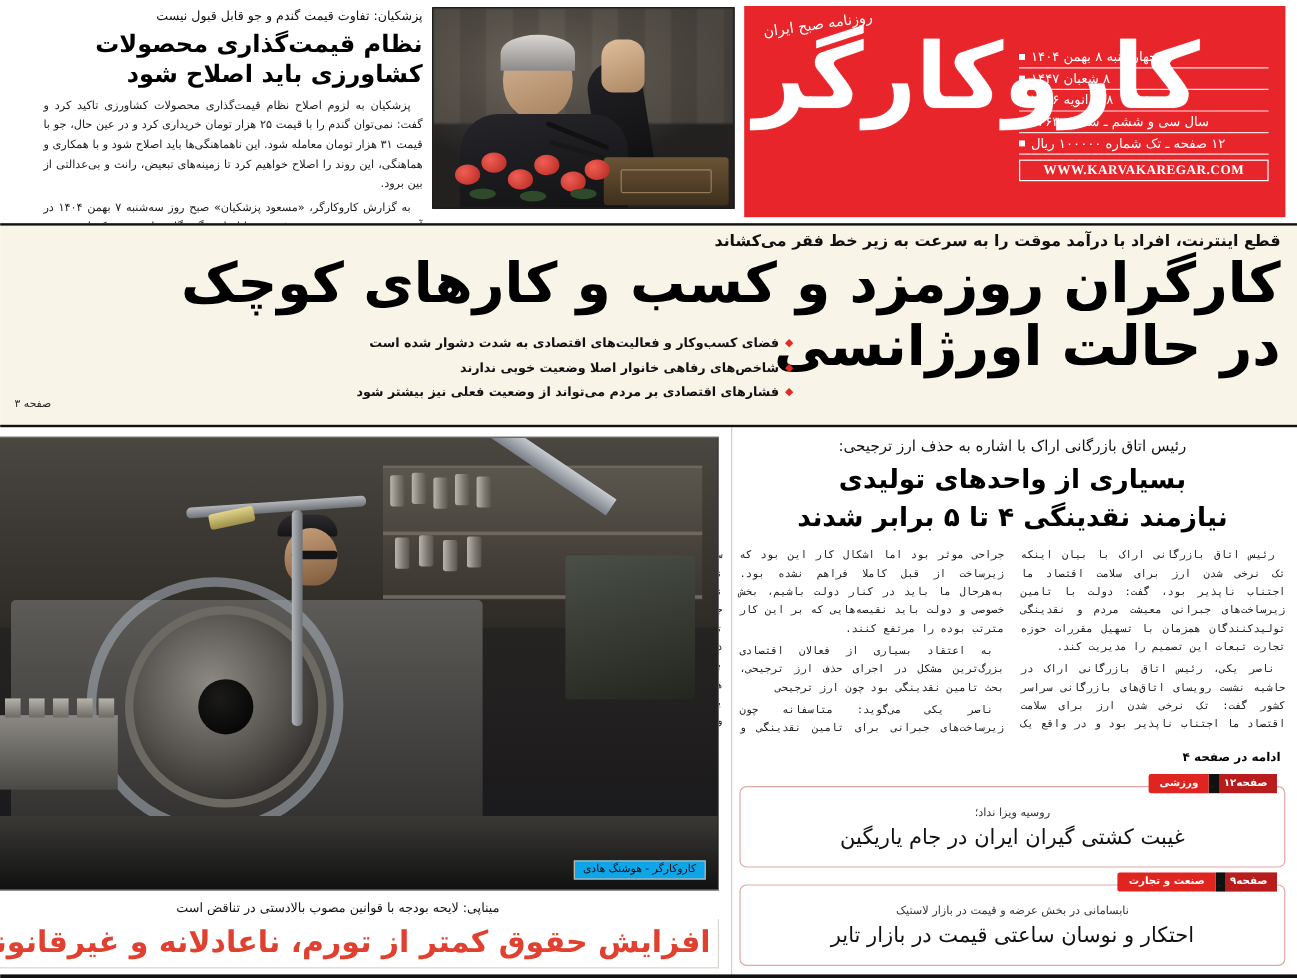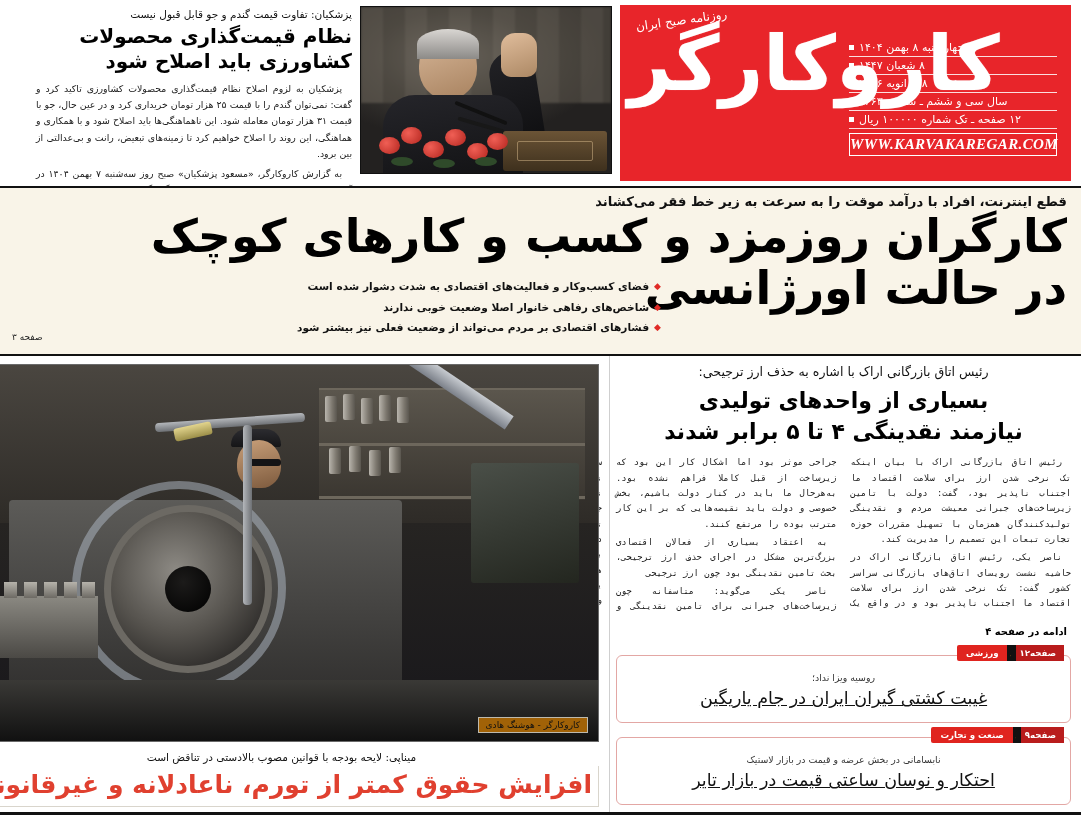--- a/index.html
+++ b/index.html
@@ -87,28 +87,27 @@
     gap: 5px;
   }
   .masthead-info .line:last-of-type { border-bottom: none; }
   .bullet-sq {
     width: 5px; height: 5px; background: #fff; display: inline-block;
     flex: 0 0 5px;
   }
   .masthead-url {
     margin-top: 4px;
     border: 1px solid #ffffff;
-    text-align: left;
-    font-size: 15px;
+    text-align: center;
+    font-size: 11px;
     letter-spacing: .4px;
     padding: 2px 0;
     font-family: "Liberation Serif", serif;
     font-weight: bold;
     direction: ltr;
-    font-style: italic;
   }
 
   
   .top-article {
     flex: 1 1 auto;
     padding: 6px 8px 0 8px;
     display: flex;
     flex-direction: row;
     gap: 8px;
   }
@@ -385,21 +384,20 @@
     color: #333;
     text-align: center;
     margin-bottom: 5px;
     white-space: nowrap;
   }
   .teaser-headline {
     font-size: 17.5px;
     color: #111;
     text-align: center;
     white-space: nowrap;
-    text-decoration: underline;
   }
 
   
   .lower-left {
     flex: 1 1 auto;
     padding: 8px 10px 6px 10px;
     display: flex;
     flex-direction: column;
   }
   .main-photo {
@@ -515,21 +513,21 @@
     background: linear-gradient(180deg,#b6b3ab,#6d6a64);
   }
   .mp-floor {
     position:absolute; left:0; bottom:0; width:100%; height:16%;
     background: linear-gradient(180deg,#3a3936,#111);
   }
   .photo-credit {
     position: absolute;
     right: 10px;
     bottom: 8px;
-    background: #a16207;
+    background: #0ea5e9;
     color: #111;
     font-size: 9px;
     padding: 2px 7px;
     border: 1px solid #bdb9ad;
     white-space: nowrap;
   }
 
   .bottom-kicker {
     font-size: 10.6px;
     color: #111;

